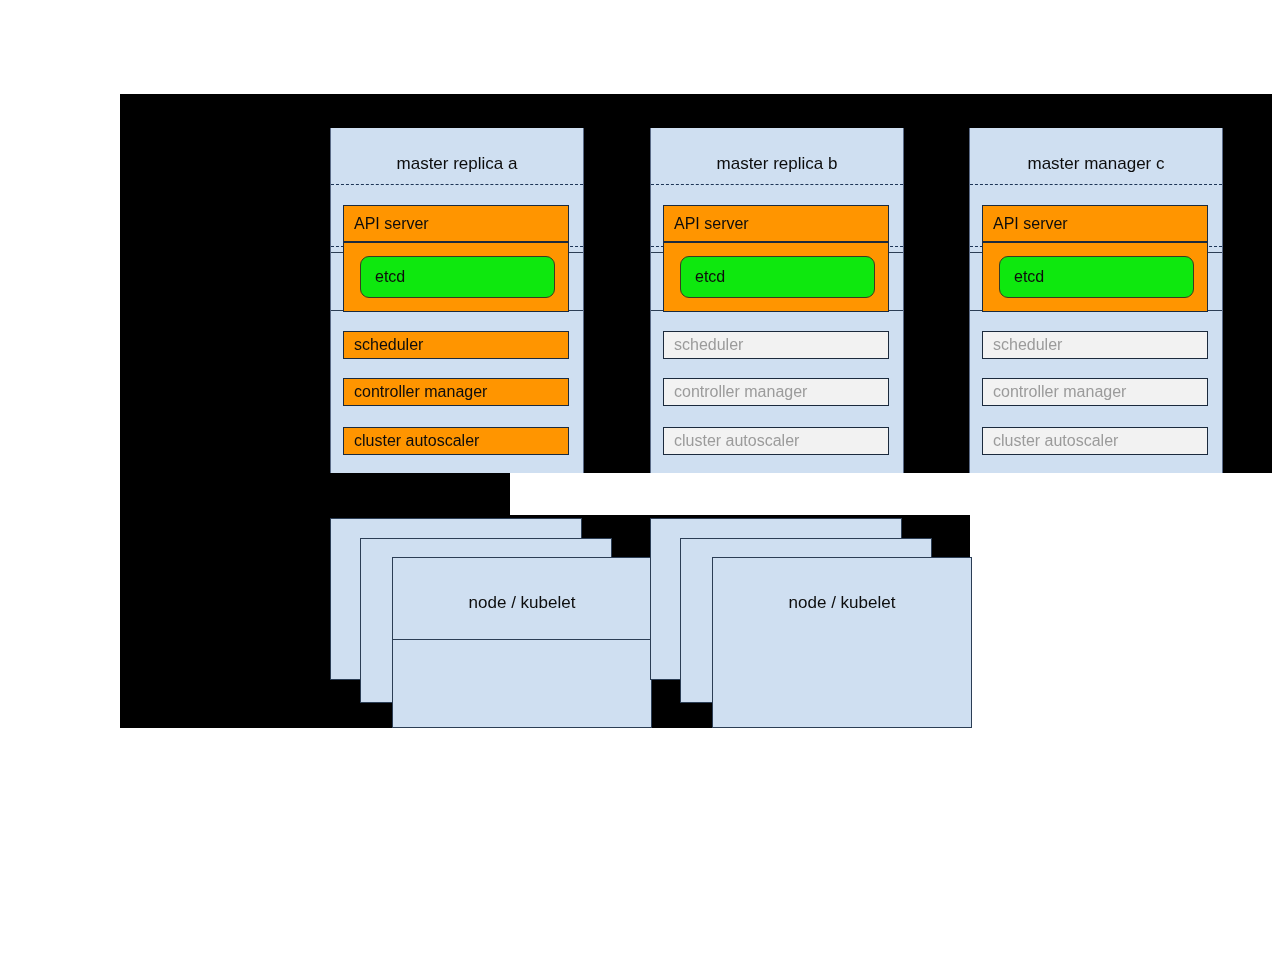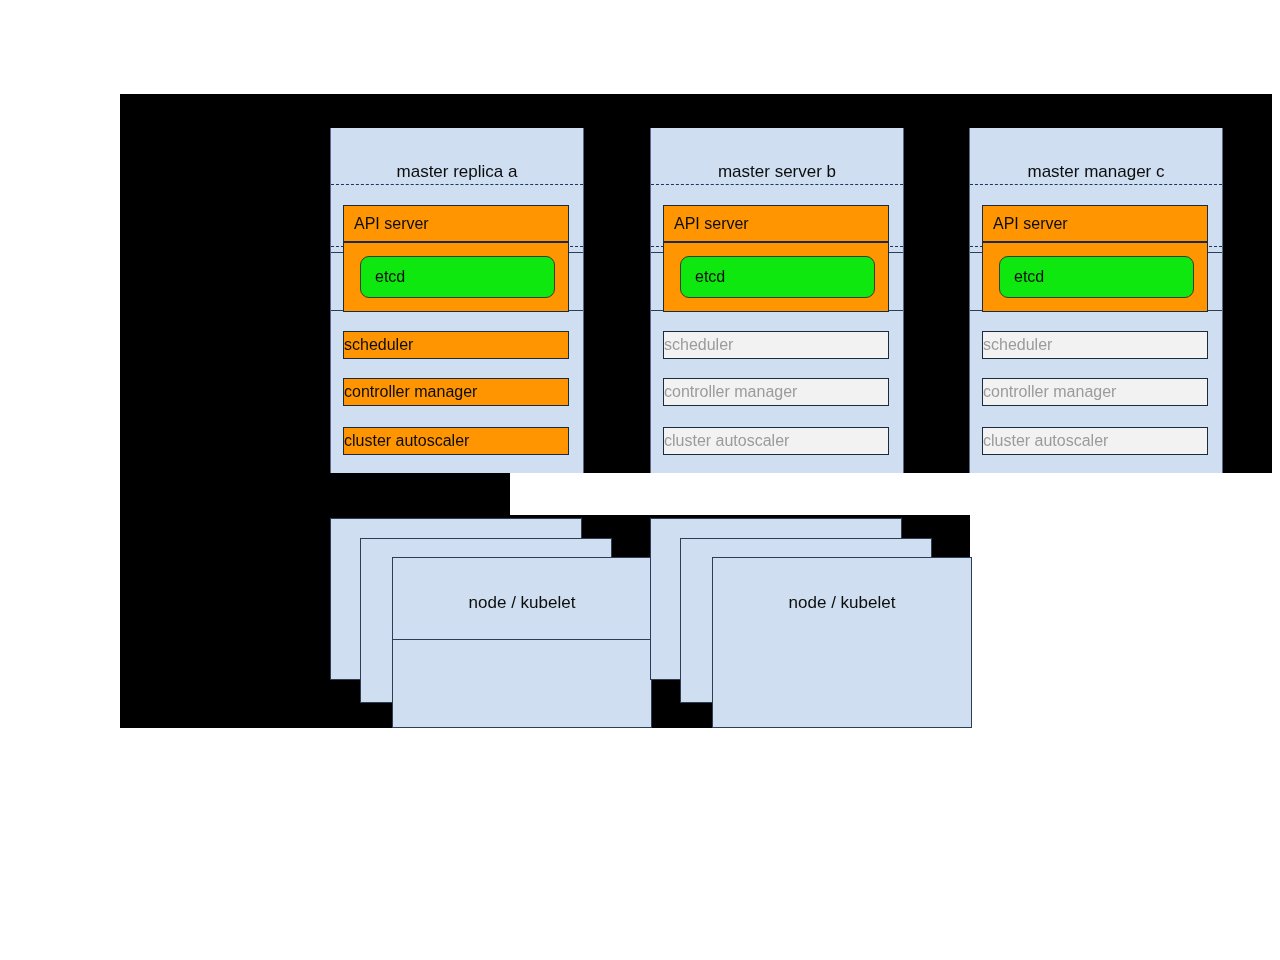--- a/index.html
+++ b/index.html
@@ -15,36 +15,37 @@
 
   
   .box{position:absolute;box-sizing:border-box;}
 
   .replica{
     background:#cfdff1;
     border:1px solid #5a6a86;
     border-top:none;border-bottom:none;
   }
   .replica-title{
-    position:absolute;left:0;right:0;top:16px;height:56px;
+    position:absolute;left:0;right:0;top:8px;height:56px;
     display:flex;align-items:center;justify-content:center;
     font-size:17px;color:#0d0d0d;
   }
   .dashline{
     position:absolute;left:0;right:0;height:0;
     border-top:1px dashed #1d3557;
   }
   .solidline{
     position:absolute;left:0;right:0;height:0;
     border-top:1px solid #2c3e55;
   }
 
   .comp{
     position:absolute;box-sizing:border-box;
     display:flex;align-items:center;
+    padding-left:10px;
     font-size:16px;
     border:1px solid #1b2a3d;
   }
   .comp.active{background:#ff9500;color:#0d0d0d;}
   .comp.inactive{background:#f2f2f2;color:#9b9b9b;}
 
   .apiserver{
     background:#ff9500;border:1px solid #1b2a3d;
     position:absolute;box-sizing:border-box;
     display:flex;align-items:center;padding-left:10px;
@@ -107,21 +108,21 @@
     <span>scheduler</span>
   </div>
   <div class="comp active" style="left:343px;top:378px;width:226px;height:28px;">
     <span>controller manager</span>
   </div>
   <div class="comp active" style="left:343px;top:427px;width:226px;height:28px;">
     <span>cluster autoscaler</span>
   </div>
 
   <div class="box replica" style="left:650px;top:128px;width:254px;height:345px;">
-    <div class="replica-title">master server b</div>
+    <div class="replica-title">master replica b</div>
     <div class="dashline" style="top:56px;"></div>
     <div class="dashline" style="top:118px;"></div>
     <div class="solidline" style="top:124px;"></div>
     <div class="solidline" style="top:182px;"></div>
   </div>
   <div class="apiserver" style="left:663px;top:205px;width:226px;height:37px;">
     <span>API server</span>
   </div>
   <div class="etcdhost" style="left:663px;top:242px;width:226px;height:70px;"></div>
   <div class="etcd" style="left:680px;top:256px;width:195px;height:42px;">

